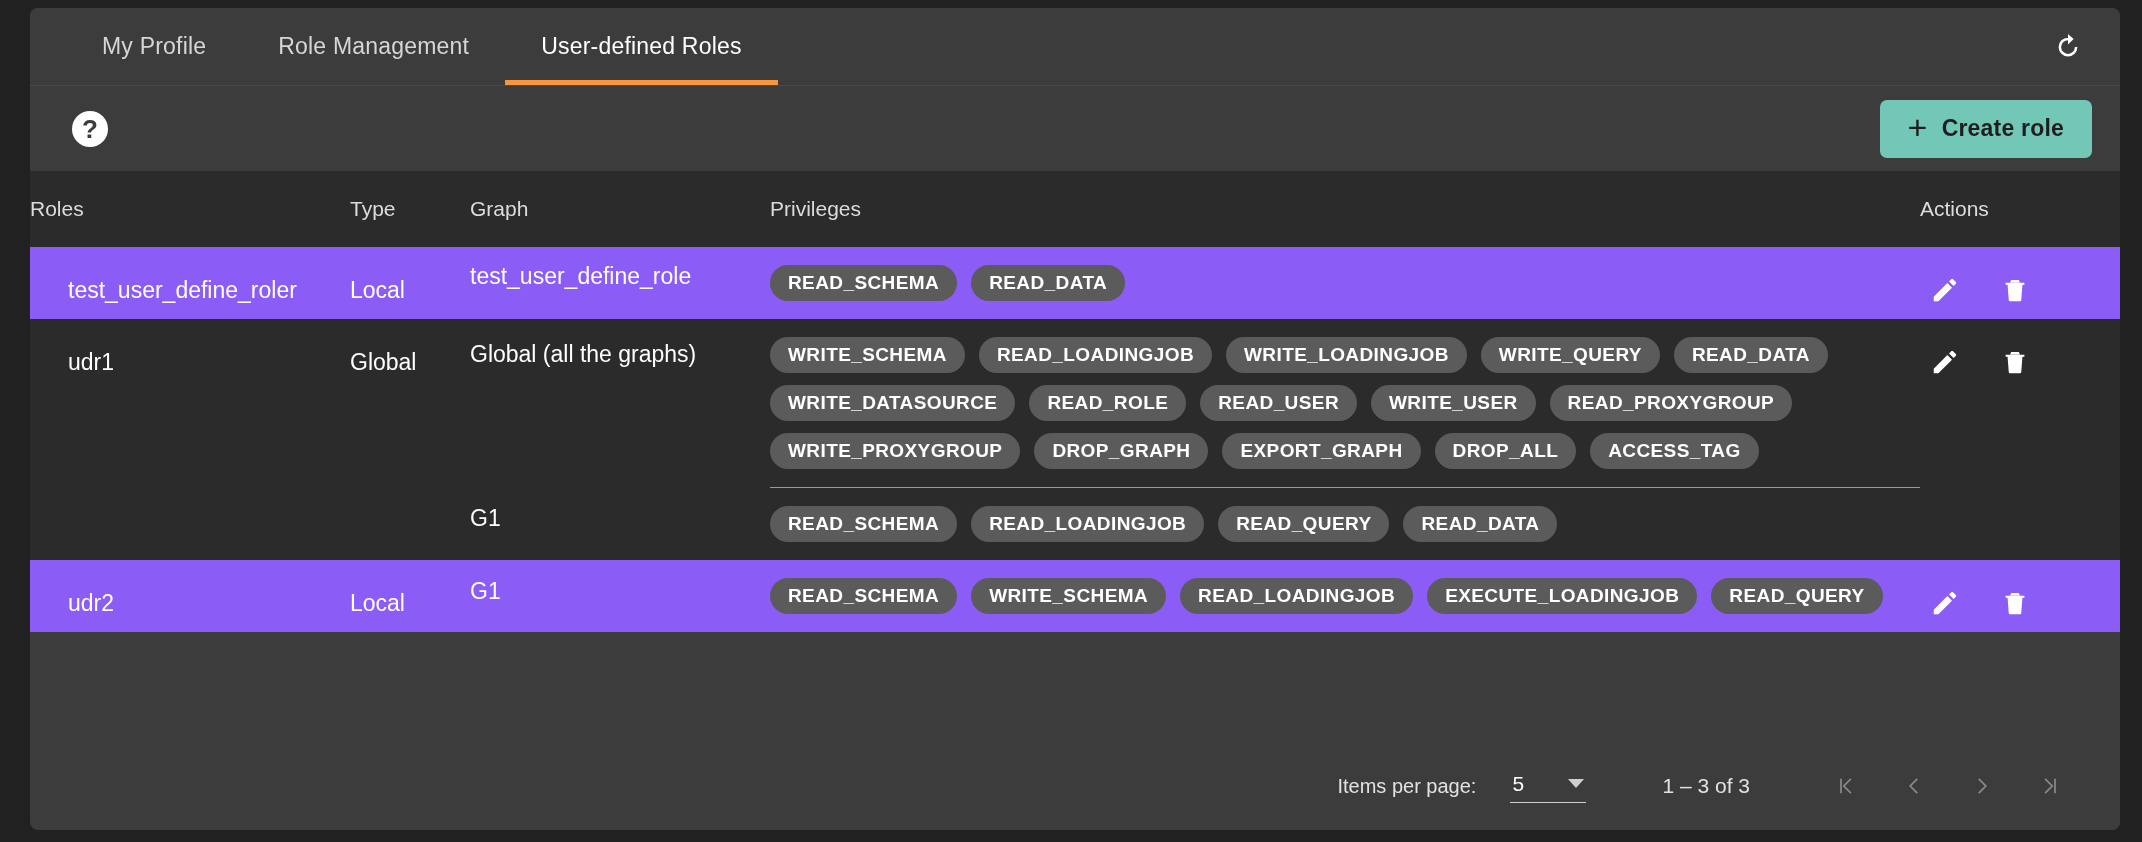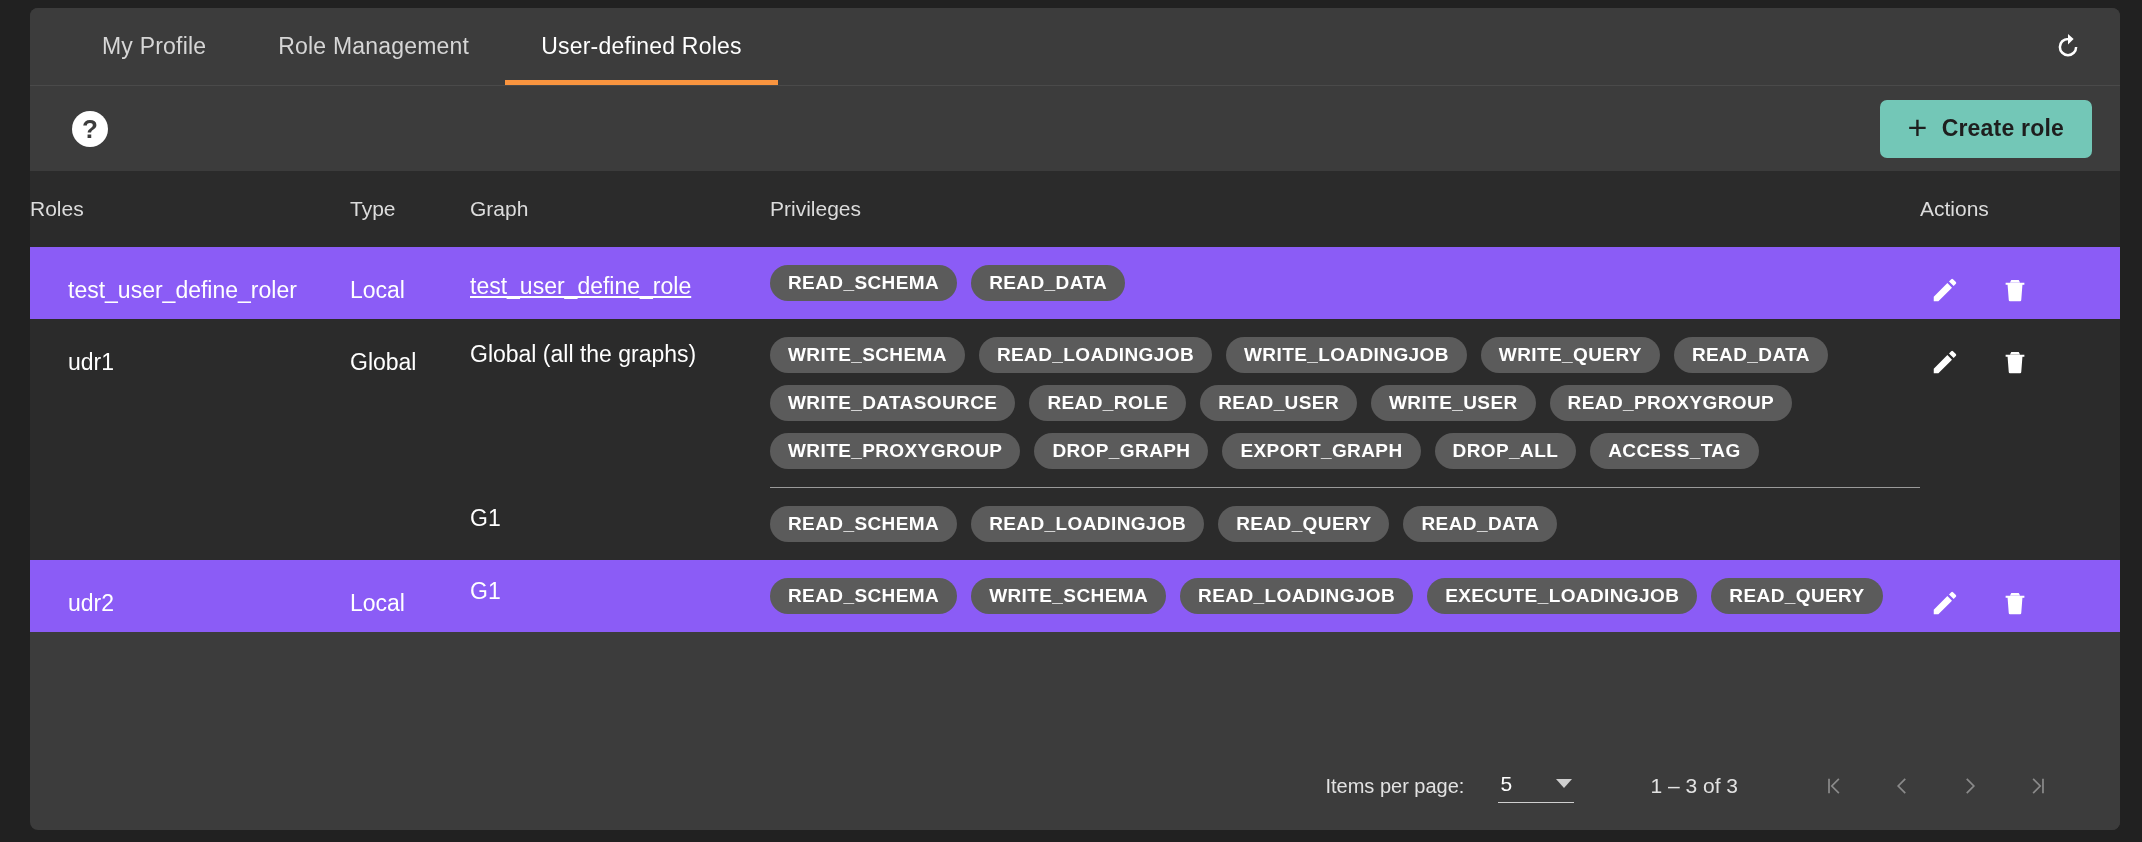--- a/index.html
+++ b/index.html
@@ -226,21 +226,21 @@
     padding: 0;
   }
 
   
   .paginator {
     flex: 0 0 88px;
     background: #3c3c3c;
     display: flex;
     align-items: center;
     justify-content: flex-end;
-    padding-right: 56px;
+    padding-right: 44px;
     gap: 16px;
     color: #e2e2e2;
     font-size: 20px;
     margin-left: 35px;
   }
   .ipp-label { margin-right: 18px; color: #e2e2e2; }
   .ipp-select {
     display: flex;
     align-items: center;
     justify-content: space-between;
@@ -325,21 +325,21 @@
             <th>Privileges</th>
             <th>Actions</th>
           </tr>
         </thead>
         <tbody>
             <tr>
               <td class="c-name">test_user_define_roler</td>
               <td class="c-type">Local</td>
               <td class="c-graph" style="padding-top: 0px;">
                 <div class="graph-groups" style="position: relative; height: 72px;">
-                  <div class="graph-group" style="position: absolute; top: 26px; text-decoration: underline;">
+                  <div class="graph-group" style="position: absolute; top: 16px;">
                     <div>test_user_define_role</div>
                   </div>
                 </div>
               </td>
               <td class="c-priv">
                 <div class="priv-group">
                   <div class="priv-lines">
                     <span class="chip">READ_SCHEMA</span>
                     <span class="chip">READ_DATA</span>
                   </div>

